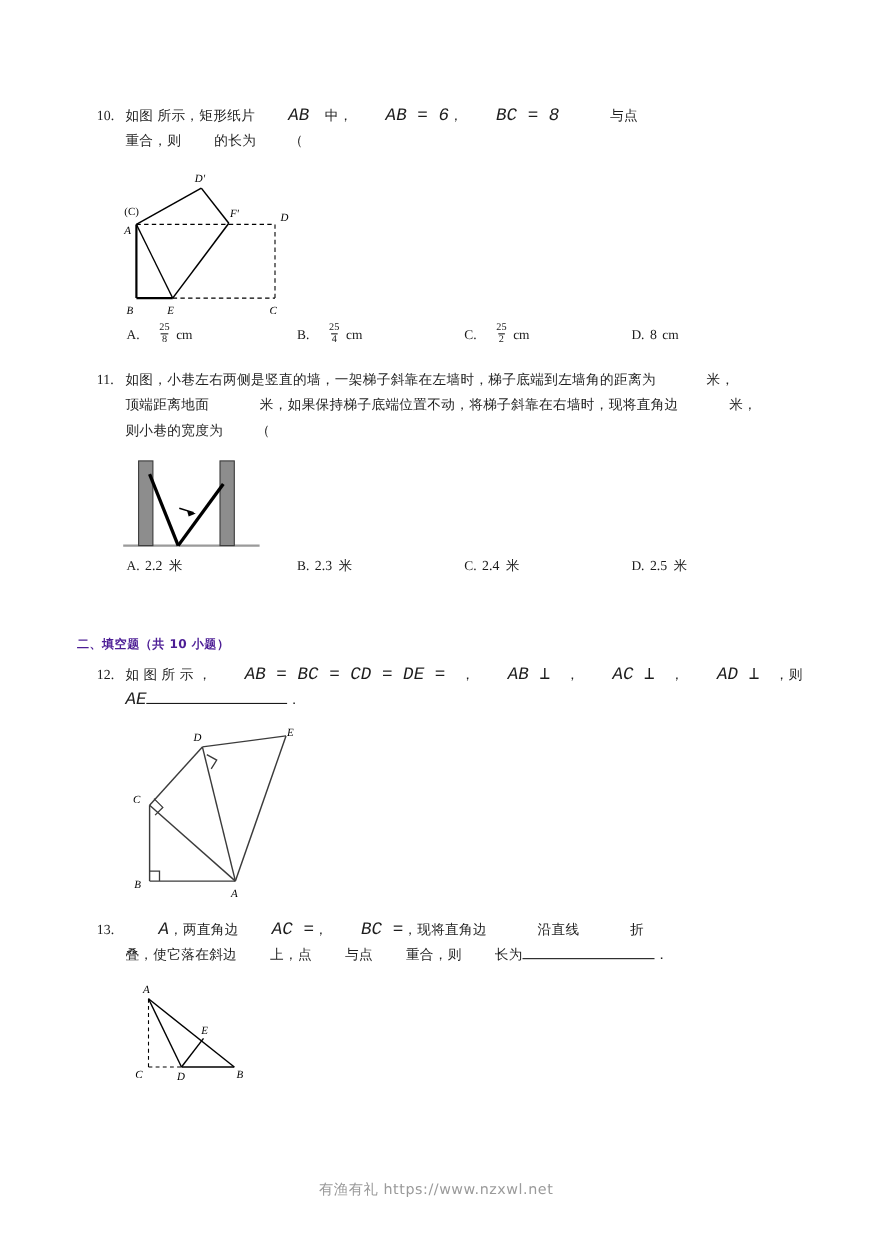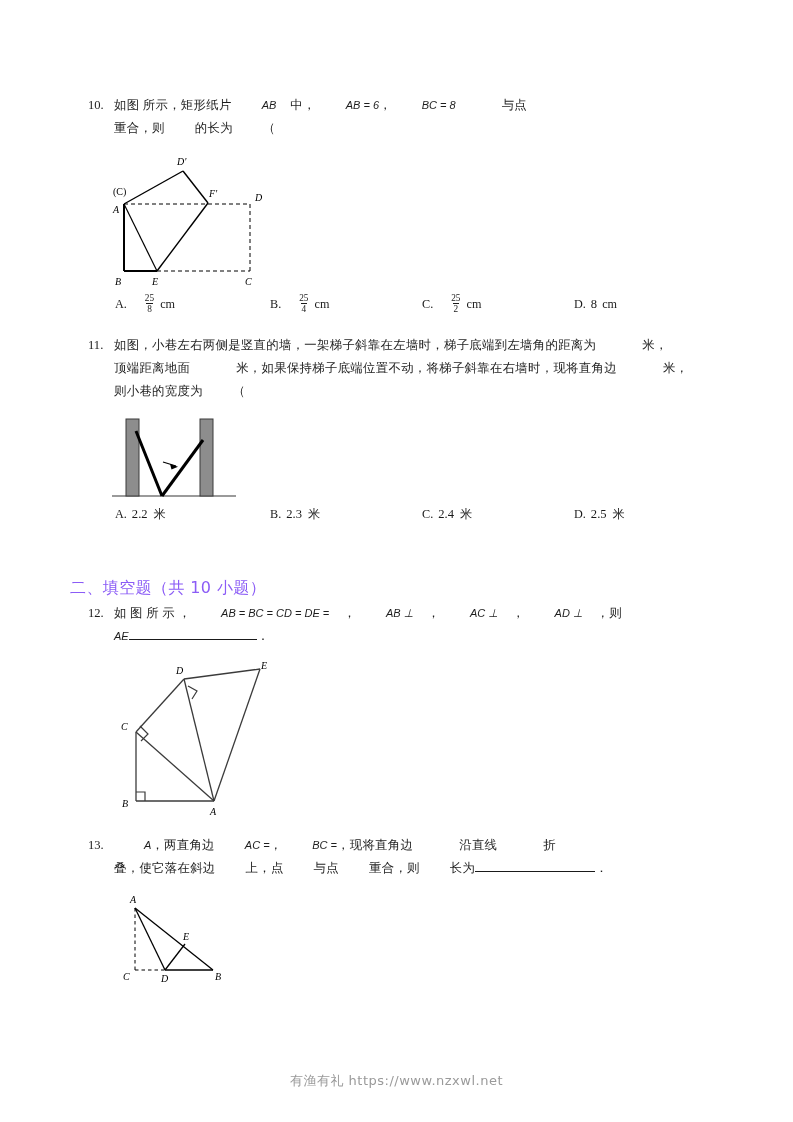--- a/index.html
+++ b/index.html
@@ -32,22 +32,22 @@
     white-space: pre;
     color: #1d1d1d;
   }
   .qnum {
     width: 26px;
     flex: none;
     text-align: left;
     font-size: 12.2px;
   }
   .qindent { width: 26px; flex: none; }
-  .cn { font-family: Liberation Serif, serif; font-size: 12.4px; letter-spacing: .3px; text-align: center; }
-  .mi { font-style: italic; font-family: Liberation Sans, sans-serif; font-size: 11px; }
+  .cn { font-family: Liberation Sans, sans-serif; font-size: 12.4px; letter-spacing: .3px; text-align: center; }
+  .mi { font-style: italic; font-family: Liberation Mono, monospace; font-size: 16px; }
   .mn { font-family: "Liberation Serif", serif; font-size: 12.6px; }
   .gap-s { display: inline-block; width: 14px; }
   .gap-m { display: inline-block; width: 30px; }
   .gap-l { display: inline-block; width: 46px; }
 
   
   .options {
     position: absolute;
     display: flex;
     font-size: 12.2px;
@@ -73,23 +73,23 @@
     top: -1px;
     margin-left: 12px;
   }
   .frac .num { padding: 0 1px; }
   .frac .den { padding: 0 1px; border-top: 1px solid #1a1a1a; }
 
   
   .section-head {
     position: absolute;
     font-family: "DejaVu Sans", "Liberation Sans", sans-serif;
-    font-weight: normal;
-    font-size: 16px;
-    color: #8b5cf6;
+    font-weight: bold;
+    font-size: 11px;
+    color: #4c1d95;
     letter-spacing: .4px;
   }
 
   
   .blank {
     display: inline-block;
     border-bottom: 1px solid #1a1a1a;
     height: 12px;
     vertical-align: baseline;
   }

